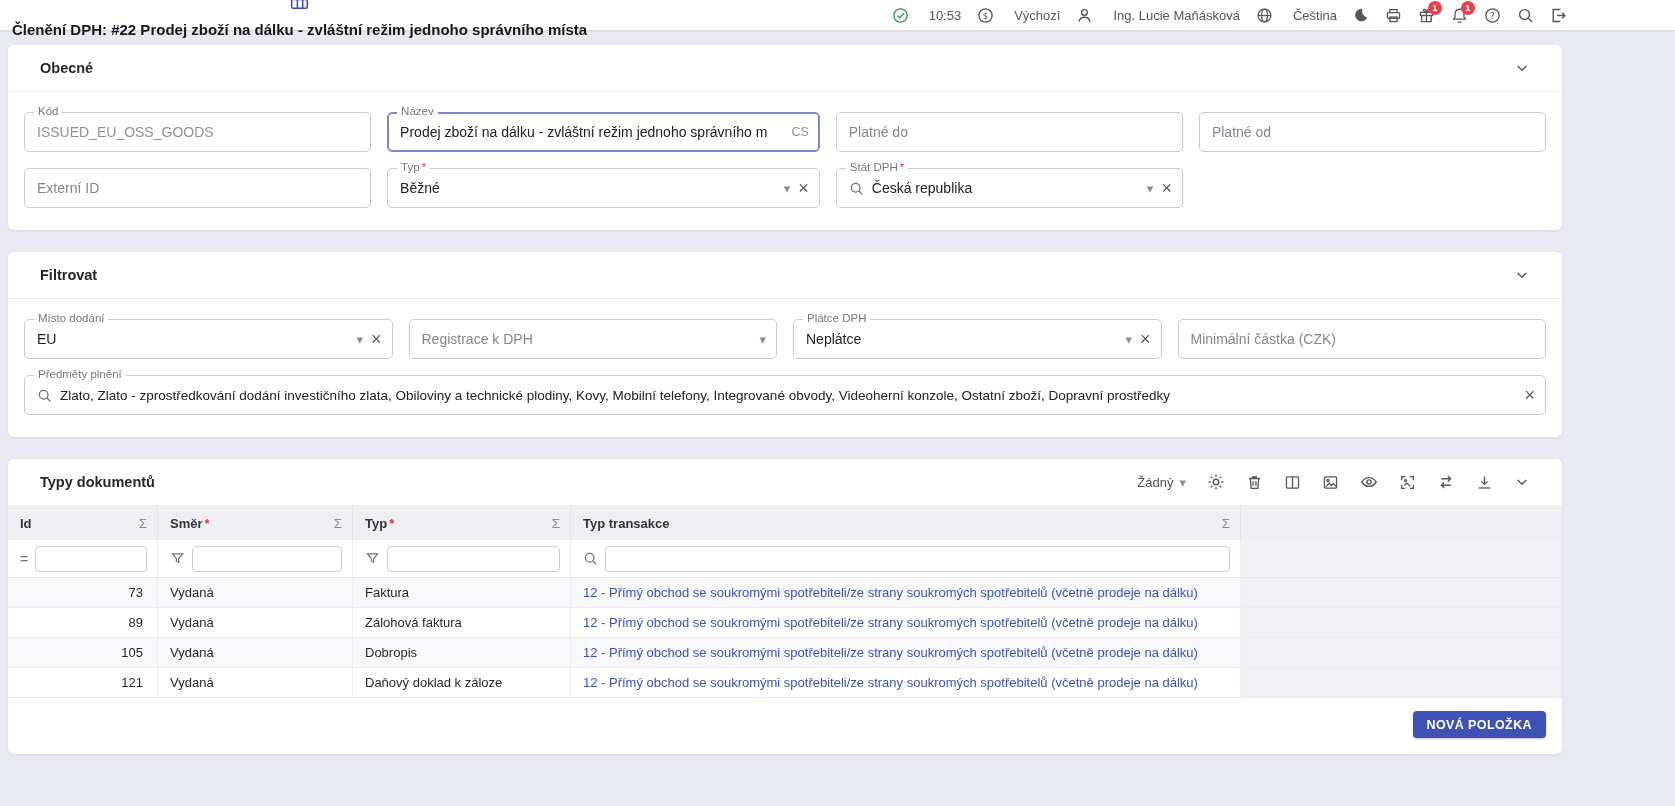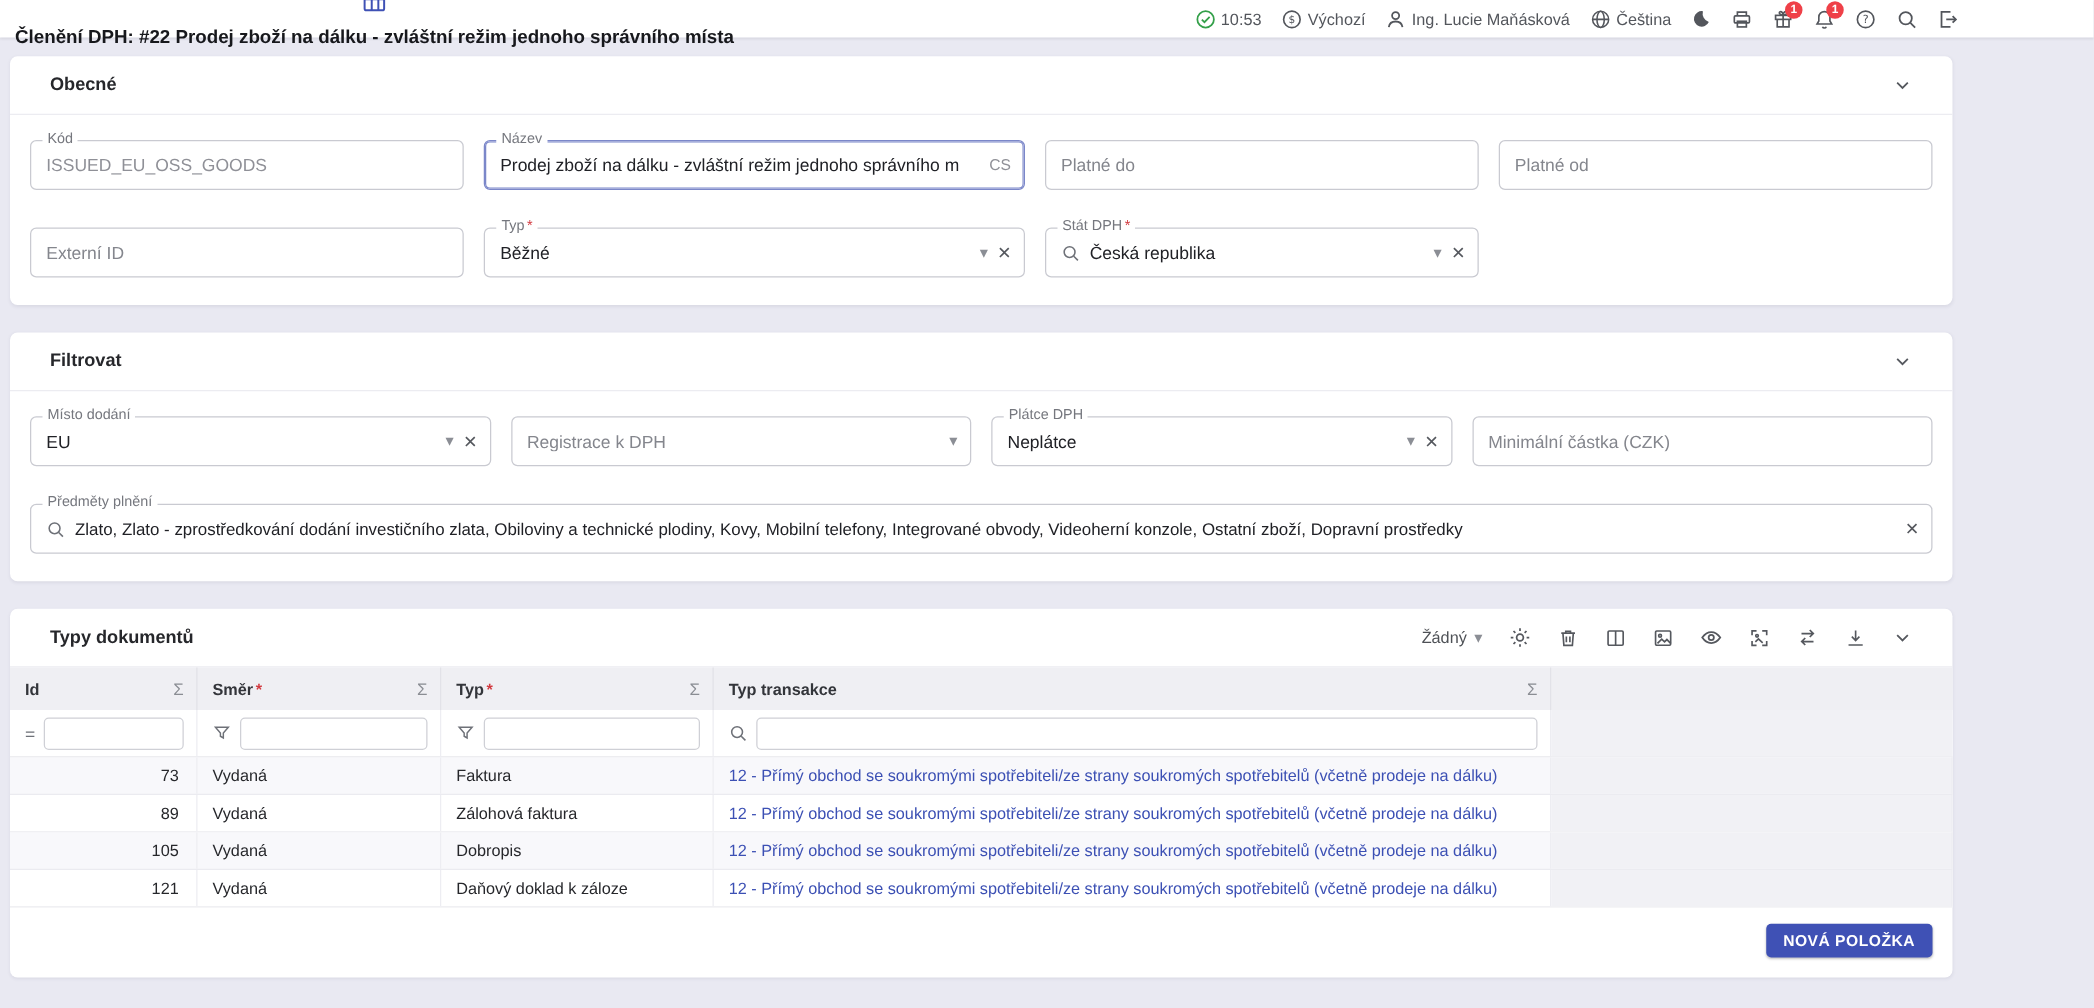--- a/index.html
+++ b/index.html
@@ -5,33 +5,33 @@
   * { margin:0; padding:0; box-sizing:border-box; }
   html,body { width:1675px; height:806px; }
   body { font-family:"Liberation Sans","DejaVu Sans",sans-serif; background:#e9e9f2; color:#26272b; overflow:hidden; }
 
   
   .topbar { height:30px; background:#fff; display:flex; align-items:center; justify-content:space-between;
             padding:0 108px 0 12px; box-shadow:0 1px 2px rgba(40,40,60,.10); position:relative; z-index:2; }
   .tb-left { display:flex; align-items:center; gap:10px; min-width:0;flex-direction:column; }
   .tb-title { font-size:15px; font-weight:bold; color:#17181c; white-space:nowrap; }
   .tb-right { display:flex; align-items:center; gap:16px; color:#53565c; }
-  .tb-group { display:flex; align-items:center; gap:4px; font-size:13px; white-space:nowrap; cursor:pointer; }
+  .tb-group { display:flex; align-items:center; gap:20px; font-size:13px; white-space:nowrap; cursor:pointer; }
   .tb-ic { display:inline-flex; position:relative; color:#53565c; cursor:pointer; }
   .badge { position:absolute; top:-6px; right:-7px; background:#ef4048; color:#fff; font-size:9.5px; font-weight:bold;
            min-width:14px; height:14px; border-radius:8px; display:flex; align-items:center; justify-content:center; padding:0 3px; }
 
   
   .content { padding:15px 113px 0 8px; }
   .card { background:#fff; border-radius:6px; box-shadow:0 1px 3px rgba(40,40,80,.08); margin-bottom:22px; }
   .card-head { height:47px; display:flex; align-items:center; justify-content:space-between; padding:0 32px; border-bottom:1px solid #ececf1; cursor:pointer; }
   .card-head h2 { font-size:14.5px; font-weight:bold; color:#26272b; }
   .chev { color:#55585e; display:inline-flex; }
   .card-body { padding:20px 16px 22px; }
-  .fgrid { display:grid; grid-template-columns:repeat(4,1fr); gap:30px 16px; }
+  .fgrid { display:grid; grid-template-columns:repeat(4,1fr); gap:16px 16px; }
   .span4 { grid-column:1 / -1; }
 
   
   .field { position:relative; height:40px; border:1px solid #c9cad1; border-radius:5px; display:flex; align-items:center;
            padding:0 10px 0 12px; background:#fff; cursor:text; }
   .field.focused { border-color:#7b87c9; box-shadow:inset 0 0 0 1px #7b87c9; }
   .flabel { position:absolute; top:-8px; left:9px; background:#fff; padding:0 4px; font-size:11.5px; color:#75777e; white-space:nowrap; }
   .req { color:#d2393f; margin-left:2px; }
   .fvalue { font-size:14px; color:#202126; white-space:nowrap; overflow:hidden; flex:1; }
   .fvalue.muted { color:#8f9097; }

